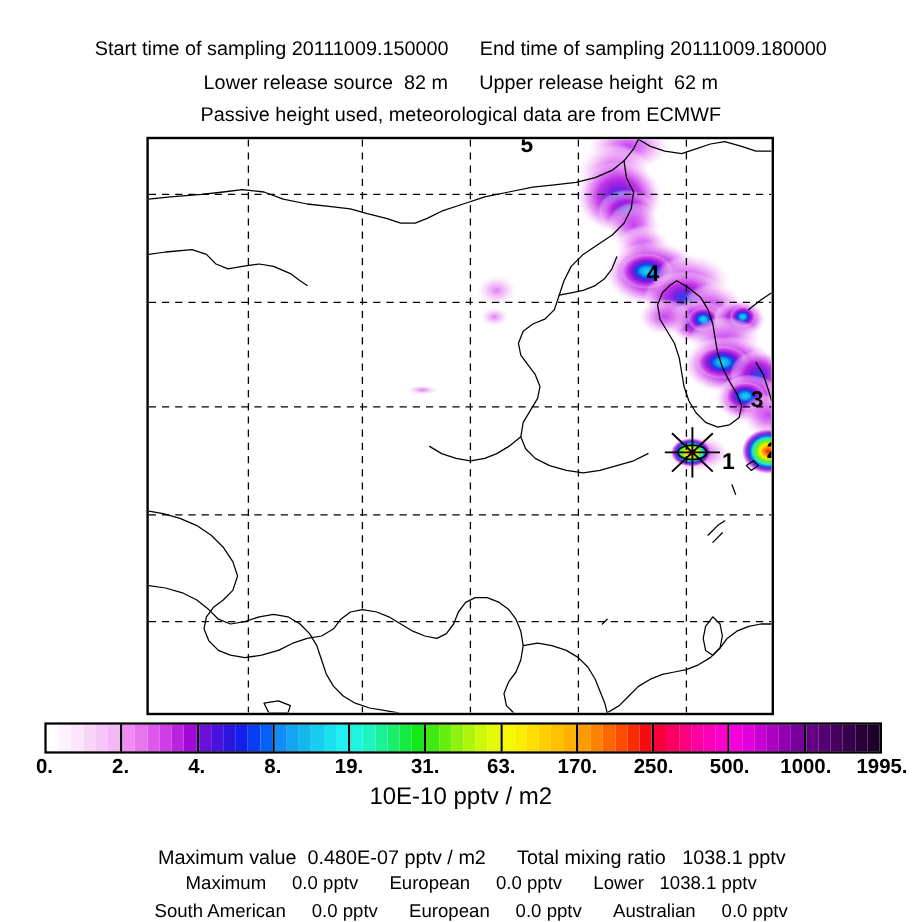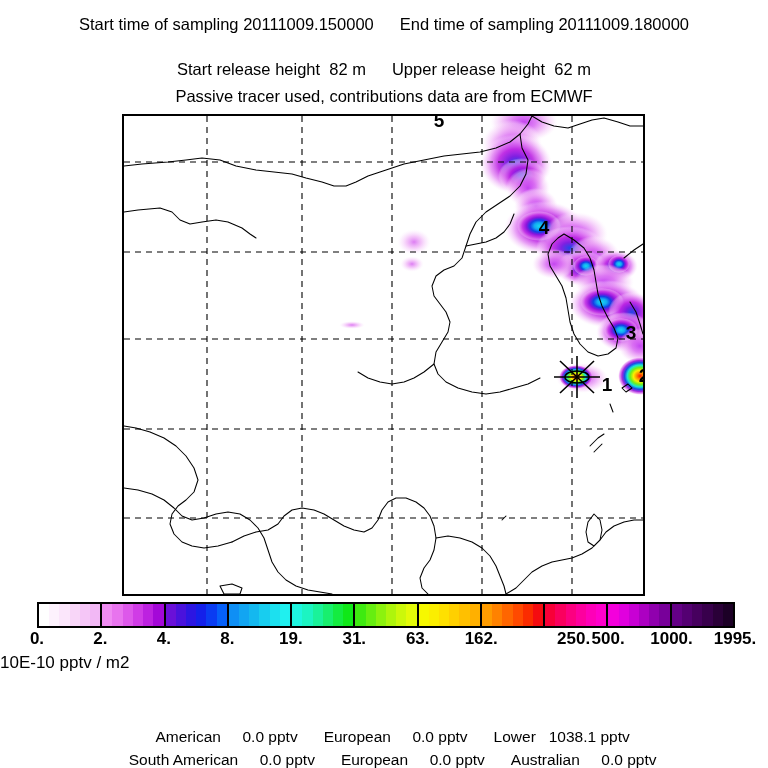--- a/index.html
+++ b/index.html
@@ -4,21 +4,21 @@
 <style>
   html,body{margin:0;padding:0;background:#ffffff;}
   body{width:768px;height:768px;overflow:hidden;
        font-family:"Liberation Sans",sans-serif;color:#000;}
   #page{position:relative;width:768px;height:768px;}
 
   
   .hdr{position:absolute;left:0;right:0;text-align:center;}
   #title{top:4px;font-size:18.5px;font-weight:bold;letter-spacing:-0.2px;}
   .hline{font-size:16.5px;}
-  #line-time{top:15px;}
+  #line-time{top:32px;}
   #line-height{top:60px;}
   #line-tracer{top:87px;}
   .seg{display:inline-block;white-space:pre;}
   .gapL{margin-right:26px;}
 
   
   #map-wrap{position:absolute;left:122px;top:114px;width:523px;height:482px;
             border:2px solid #000;box-sizing:border-box;background:#fff;}
   #map-inner{position:absolute;inset:0;overflow:hidden;}
   #map-svg{position:absolute;left:0;top:0;width:100%;height:100%;}
@@ -31,44 +31,44 @@
 
   
   #cbar{position:absolute;left:37px;top:602px;width:698px;height:26px;
         border:2px solid #000;box-sizing:border-box;display:flex;}
   .cseg{flex:1 1 0;display:flex;border-right:2px solid #000;}
   .cseg:last-child{border-right:none;}
   .cstep{flex:1 1 0;}
   #cticks{position:absolute;left:0;top:629px;width:768px;height:22px;}
   .ctick{position:absolute;transform:translateX(-50%);font-size:17px;
          font-weight:bold;white-space:nowrap;}
-  #cbar-unit{position:absolute;left:0;right:0;top:653px;
-             font-size:17px;}
+  #cbar-unit{position:absolute;left:0;right:0;top:653px;text-align:center;
+             font-size:20px;}
 
   
   .frow{position:absolute;left:0;right:0;text-align:center;white-space:pre;}
   #f-row1{top:687px;font-size:16.5px;}
   #f-row2{top:710px;font-size:15.5px;}
   #f-row3{top:733px;font-size:15.5px;}
 </style>
 </head>
 <body>
 
 <div id="page">
 
 
   <div class="hdr hline" id="line-time">
     <span class="seg gapL"><span>Start time of sampling</span><span> </span><span>20111009.150000</span></span><span class="seg"><span>End time of sampling</span><span> </span><span>20111009.180000</span></span>
   </div>
 
   <div class="hdr hline" id="line-height">
-    <span class="seg gapL"><span>Start release height</span><span>  </span><span>82 m</span></span><span class="seg"><span>Upper release height</span><span>  </span><span>62 m</span></span>
-  </div>
-
-  <div class="hdr hline" id="line-tracer">Passive tracer used, contributions data are from ECMWF</div>
+    <span class="seg gapL"><span>Lower release source</span><span>  </span><span>82 m</span></span><span class="seg"><span>Upper release height</span><span>  </span><span>62 m</span></span>
+  </div>
+
+  <div class="hdr hline" id="line-tracer">Passive height used, meteorological data are from ECMWF</div>
 
   <div id="map-wrap">
     <div id="map-inner">
       <svg id="map-svg" viewBox="0 0 519 478" preserveAspectRatio="none">
         <defs>
 
           <radialGradient id="gLow">
             <stop offset="0%" stop-color="#c23cf0" stop-opacity="0.95"></stop>
             <stop offset="35%" stop-color="#d868f2" stop-opacity="0.85"></stop>
             <stop offset="62%" stop-color="#eda8f6" stop-opacity="0.72"></stop>
@@ -353,30 +353,33 @@
       </div>
     </div>
   <div id="cticks">
       <div class="ctick" style="left: 37px;">0.</div>
       <div class="ctick" style="left: 100.455px;">2.</div>
       <div class="ctick" style="left: 163.909px;">4.</div>
       <div class="ctick" style="left: 227.364px;">8.</div>
       <div class="ctick" style="left: 290.818px;">19.</div>
       <div class="ctick" style="left: 354.273px;">31.</div>
       <div class="ctick" style="left: 417.727px;">63.</div>
-      <div class="ctick" style="left: 481.182px;">162.</div>
-      <div class="ctick" style="left: 544.636px; margin-left: 29px;">250.</div>
+      <div class="ctick" style="left: 481.182px;">170.</div>
+      <div class="ctick" style="left: 544.636px;">250.</div>
       <div class="ctick" style="left: 608.091px;">500.</div>
       <div class="ctick" style="left: 671.545px;">1000.</div>
       <div class="ctick" style="left: 735px;">1995.</div>
     </div>
   <div id="cbar-unit">10E-10 pptv / m2</div>
 
+  <div class="frow" id="f-row1">
+    <span class="seg gapL"><span>Maximum value</span><span>  </span><span>0.480E-07 pptv / m2</span></span><span class="seg"><span>Total mixing ratio</span><span>   </span><span>1038.1 pptv</span></span>
+  </div>
 
   <div class="frow" id="f-row2">
-    <span class="seg gapL"><span>American</span><span>     </span><span>0.0 pptv</span></span><span class="seg gapL"><span>European</span><span>     </span><span>0.0 pptv</span></span><span class="seg"><span>Lower</span><span>   </span><span>1038.1 pptv</span></span>
+    <span class="seg gapL"><span>Maximum</span><span>     </span><span>0.0 pptv</span></span><span class="seg gapL"><span>European</span><span>     </span><span>0.0 pptv</span></span><span class="seg"><span>Lower</span><span>   </span><span>1038.1 pptv</span></span>
   </div>
 
   <div class="frow" id="f-row3">
     <span class="seg gapL"><span>South American</span><span>     </span><span>0.0 pptv</span></span><span class="seg gapL"><span>European</span><span>     </span><span>0.0 pptv</span></span><span class="seg"><span>Australian</span><span>     </span><span>0.0 pptv</span></span>
   </div>
 
 </div>
 
 </body></html>

